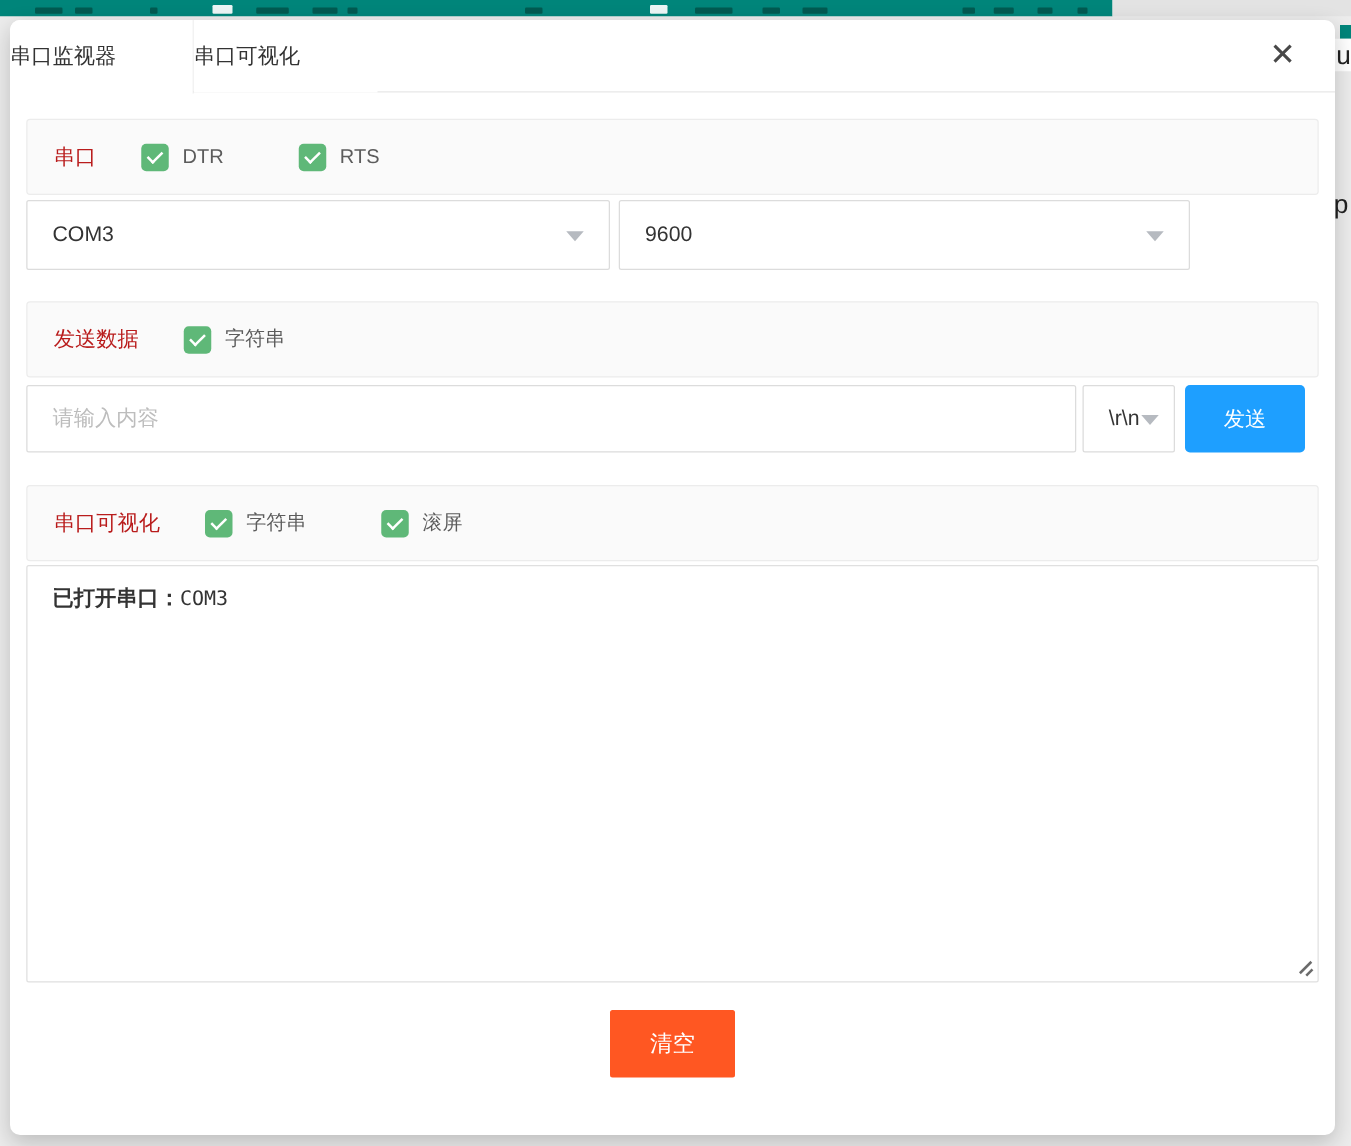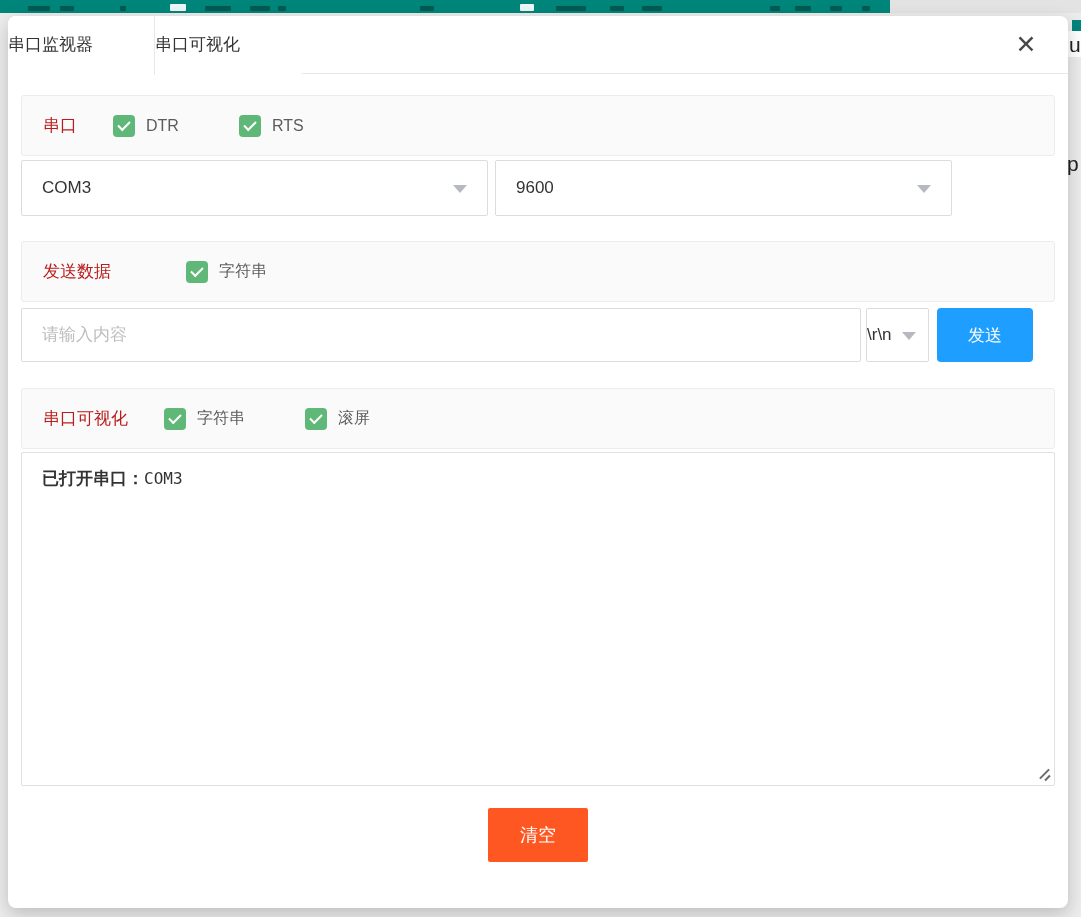--- a/index.html
+++ b/index.html
@@ -79,29 +79,29 @@
     height:56px; border:none; color:#fff; font-size:17px; cursor:pointer;
     font-family:inherit;
   }
   .btn.orange { background:#ff5722; border-radius:2px; }
   .btn.blue   { background:#1e9fff; border-radius:4px; }
 
   .sel-port { width:467px; margin-right:7px; }
   .sel-baud { width:457px; margin-right:8px; }
   .btn-close-port { width:96px; }
 
-  .send-head { margin-top:25px;gap:39px; }
+  .send-head { margin-top:25px; }
   .send-row  { margin-top:6px; }
   .send-input {
     width:840px; height:54px; border:1px solid #dcdcdc; border-radius:2px;
     padding:0 20px; font-size:17px; color:#333; margin-right:5px; outline:none;
     font-family:inherit;
   }
   .send-input::placeholder { color:#bdbdbd; }
-  .sel-eol { width:63px; height:54px; margin-right:8px; padding-left:0; }
+  .sel-eol { width:74px; height:54px; margin-right:8px; padding-left:20px; }
   .sel-eol .chev { right:12px; }
   .btn-send { width:96px; height:54px; }
 
   .recv-head { margin-top:26px; }
   .recv-box {
     position:relative; margin-top:3px; height:334px;
     border:1px solid #e0e0e0; border-radius:2px; background:#fff;
     padding:14px 20px; font-size:17px; overflow:auto;
   }
   .recv-prefix { color:#333;font-weight:bold; }

